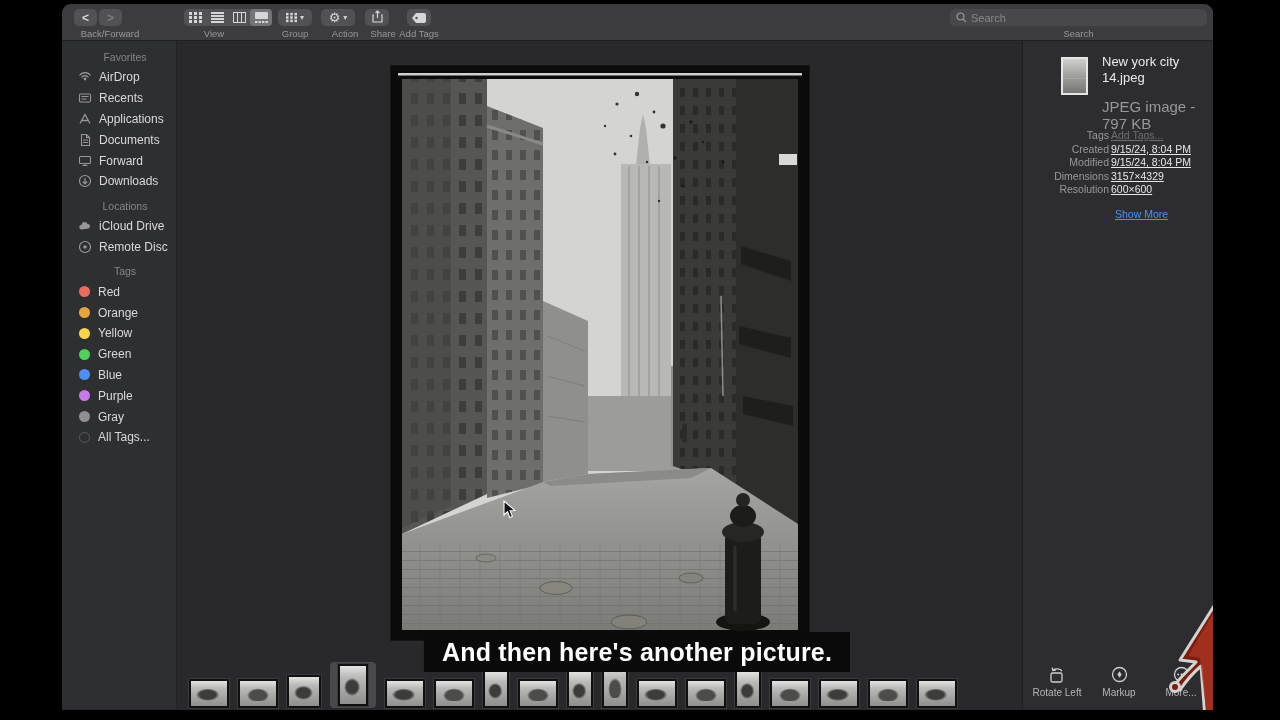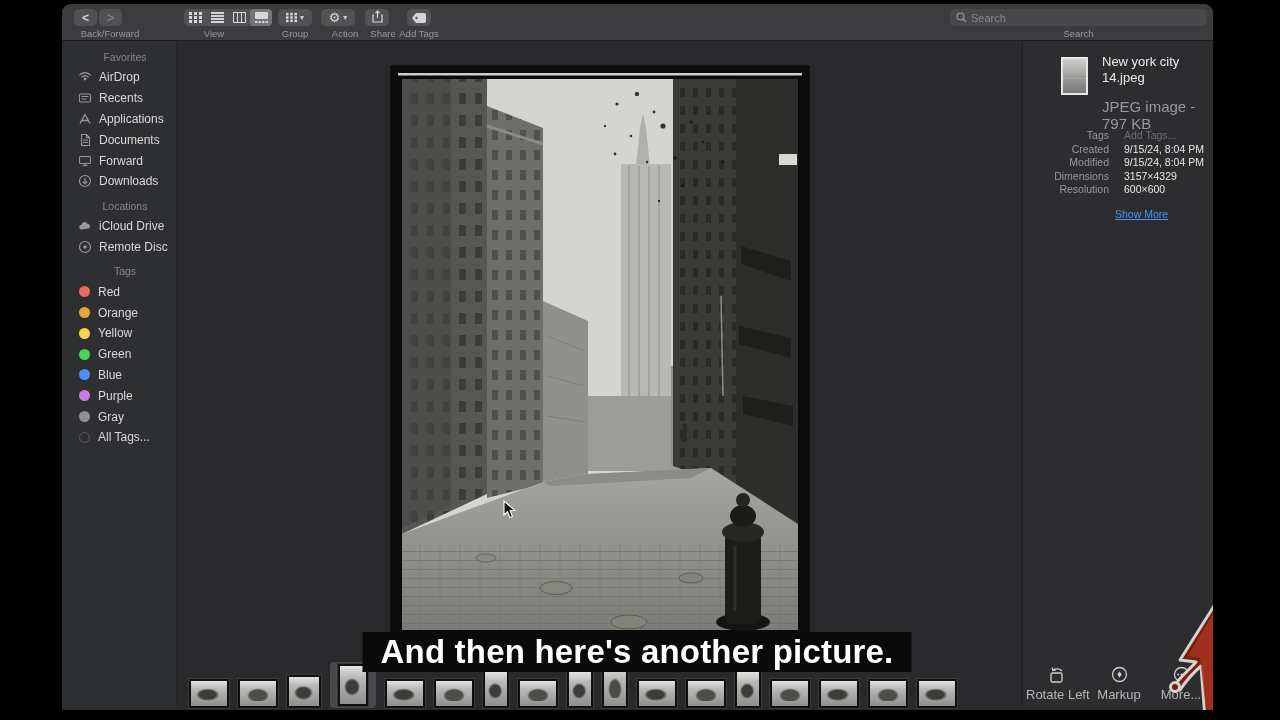--- a/index.html
+++ b/index.html
@@ -54,21 +54,21 @@
            position:relative; font-size:10.5px; }
 
   
   .photo { position:absolute; left:214px; top:25px; width:418px; height:574px;
            background:#0a0a0a; box-shadow:0 0 0 1px #151517; }
   .photo svg { display:block; }
 
   
   .caption { position:absolute; left:637px; top:632px; transform:translateX(-50%);
              height:40px; background:#0a0a0a; color:#fff; display:flex;
-             align-items:center; padding:0 18px; font-size:33px; font-weight:bold;
+             align-items:center; padding:0 18px; font-size:25px; font-weight:bold;
              white-space:nowrap; z-index:30; letter-spacing:.2px; }
 
   
   .strip { position:absolute; left:12px; bottom:1px; height:47px; display:flex;
            align-items:flex-end; gap:9px; z-index:20; }
   .thumb { background:linear-gradient(180deg,#e3e3e1 0%,#b9b9b7 30%,#8f8f8d 100%);
            border:2px solid #101010; box-shadow:0 0 0 1px #3a3a3c; position:relative;
            flex:0 0 auto; }
   .thumb::after { content:""; position:absolute; left:15%; right:15%; top:25%; bottom:20%;
                   background:radial-gradient(ellipse at 50% 60%, #4c4c4a 0 45%, transparent 60%); }
@@ -85,29 +85,29 @@
   .file-thumb { position:absolute; left:38px; top:16px; width:27px; height:38px;
                 border:2px solid #e6e6e4;
                 background:linear-gradient(180deg,#cfcfcd 0%,#9a9a98 55%,#b5b5b3 60%,#84848200 60%),
                            linear-gradient(180deg,#c9c9c7,#767674); }
   .file-block { position:absolute; left:79px; top:13px; width:104px; }
   .fname { font-size:13px; line-height:15.5px; color:#eaeaec; }
   .fkind { font-size:15px; color:#98989c; margin-top:13px; }
   .rows { position:absolute; left:0; top:88px; width:100%; }
   .row { display:flex; line-height:13.6px; }
   .row .lab { width:86px; text-align:right; color:#98989c; flex:0 0 auto; }
-  .row .val { margin-left:15px; color:#e6e6e8; white-space:nowrap; }
+  .row .val { margin-left:2px; color:#e6e6e8; white-space:nowrap;text-decoration:underline; }
   .row .val.dim { color:#6d6d72; }
   .show-more { position:absolute; left:92px; top:167px; color:#4793f7; cursor:pointer;text-decoration:underline; }
 
   
   .tools { position:absolute; left:1026px; top:666px; width:186px; display:flex; z-index:10; }
   .tool { width:62px; text-align:center; color:#c2c2c4; }
   .tool .t-ic { height:18px; color:#cfcfd1; }
-  .tool .t-lb { font-size:13px; margin-top:3px; color:#b5b5b7; white-space:nowrap; }
+  .tool .t-lb { font-size:10px; margin-top:3px; color:#b5b5b7; white-space:nowrap; }
 
   
   .bar { position:absolute; background:#000; z-index:50; }
   .bar.top { left:0; top:0; width:1280px; height:4px; }
   .bar.left { left:0; top:0; width:62px; height:720px; }
   .bar.right { left:1213px; top:0; width:67px; height:720px; }
   .bar.bottom { left:0; top:710px; width:1280px; height:10px; }
   .red-arrow { position:absolute; left:1158px; top:598px; z-index:40; }
   .cursor { position:absolute; left:503px; top:500px; z-index:45; }
 </style>

